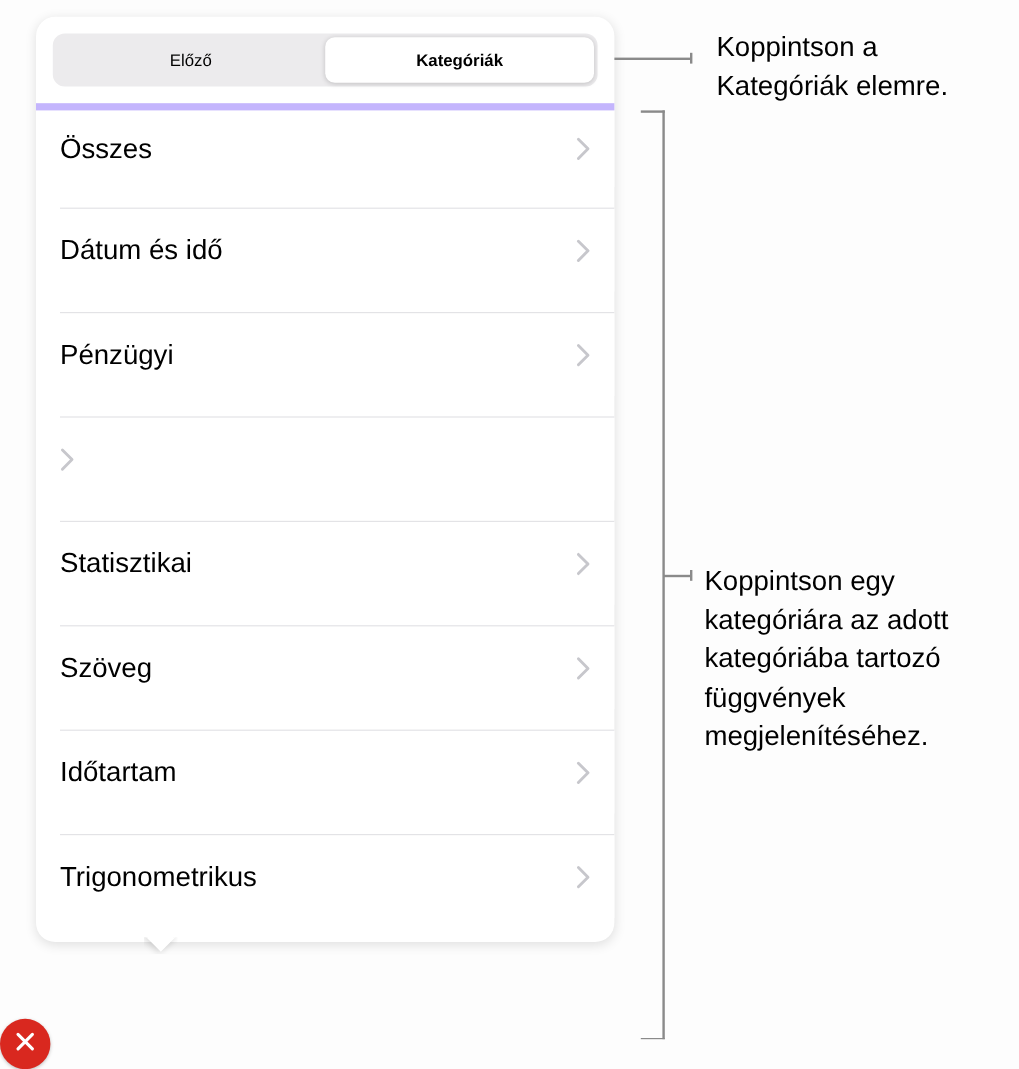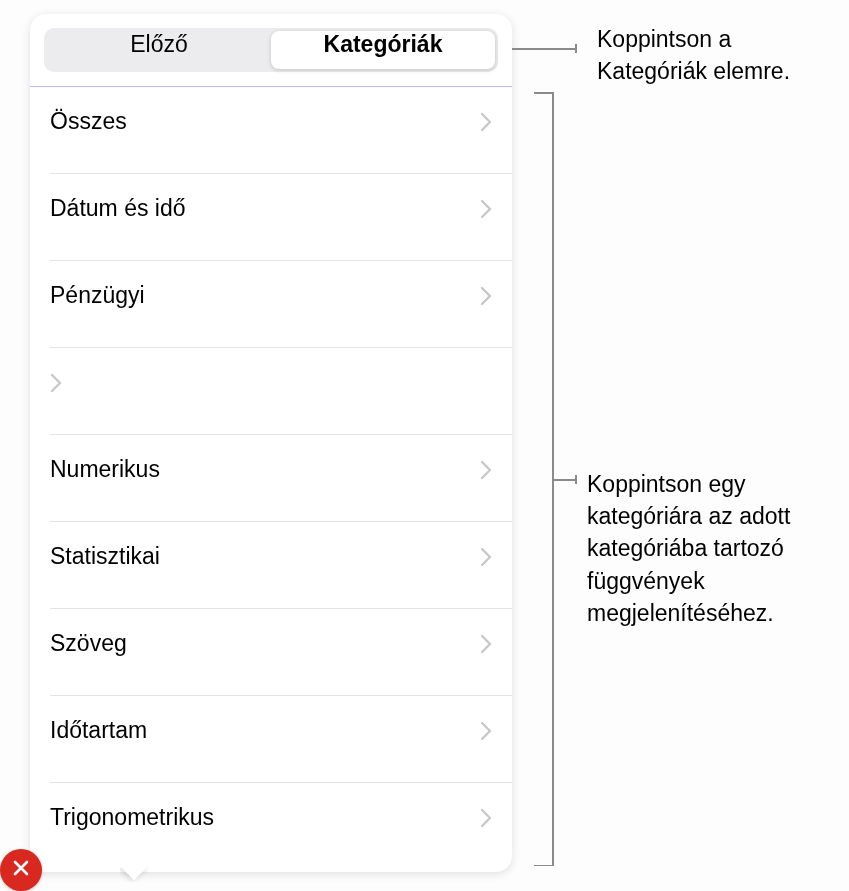--- a/index.html
+++ b/index.html
@@ -34,22 +34,23 @@
       border-radius: 10px;
       display: flex;
       align-items: center;
       position: relative;
       padding: 3px;
     }
     .seg-half {
       flex: 1 1 50%;
       height: 100%;
       display: flex;
+      align-items: center;
       justify-content: center;
-      font-size: 23px;
+      font-size: 14px;
       font-weight: 400;
       color: #000;
       border-radius: 8px;
       cursor: pointer;
       user-select: none;
     }
     .seg-half.selected {
       background: #fff;
       box-shadow: 0 1px 4px rgba(0,0,0,.18);
       font-weight: 600;
@@ -68,21 +69,21 @@
       cursor: pointer;
       background: #fff;
     }
     .row + .row {
       border-top: 1px solid #e3e3e6;
       margin-left: 20px;
       padding-left: 0;
       margin-top: 17px;
     }
     .row + .row .chev { margin-right: 0; }
-    .row:first-child { border-top: 1px solid #c4b5fd; }
+    .row:first-child { border-top: 6px solid #c4b5fd; }
     .chev {
       color: #c7c7cc;
       display: inline-flex;
     }
     .chev svg { width: 12px; height: 20px; }
 
     
     .close-btn {
       position: absolute;
       left: 0px;
@@ -198,28 +199,20 @@
           </span>
       </div>
       <div class="row">
         <span class="chev">
             <svg viewBox="0 0 12 20">
               <path d="M2 2l8 8-8 8" fill="none" stroke="currentColor" stroke-width="2.4" stroke-linecap="round" stroke-linejoin="round"></path>
             </svg>
           </span>
       </div>
       <div class="row">
-        <span>Numerikus</span>
-        <span class="chev">
-            <svg viewBox="0 0 12 20">
-              <path d="M2 2l8 8-8 8" fill="none" stroke="currentColor" stroke-width="2.4" stroke-linejoin="round" stroke-linecap="round"></path>
-            </svg>
-          </span>
-      </div>
-      <div class="row">
         <span>Statisztikai</span>
         <span class="chev">
             <svg viewBox="0 0 12 20">
               <path d="M2 2l8 8-8 8" fill="none" stroke="currentColor" stroke-width="2.4" stroke-linecap="round" stroke-linejoin="round"></path>
             </svg>
           </span>
       </div>
       <div class="row">
         <span>Szöveg</span>
         <span class="chev">

